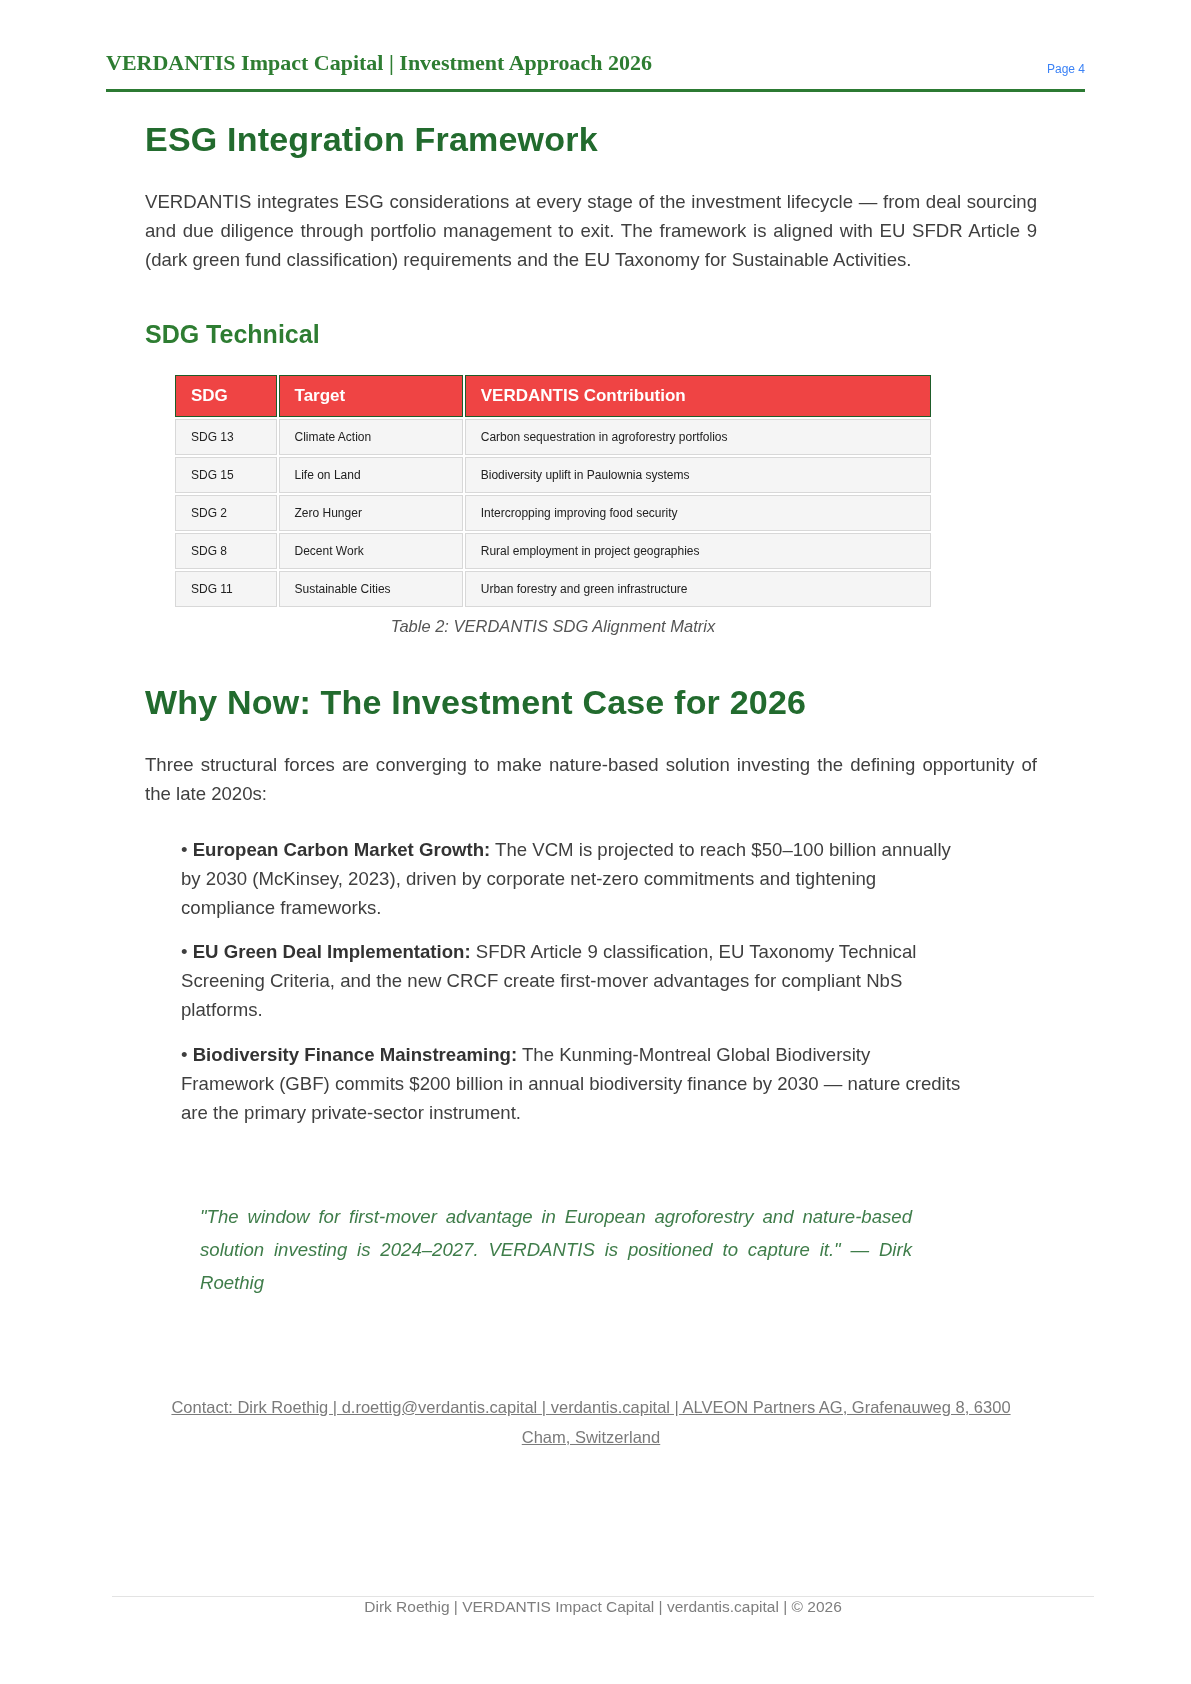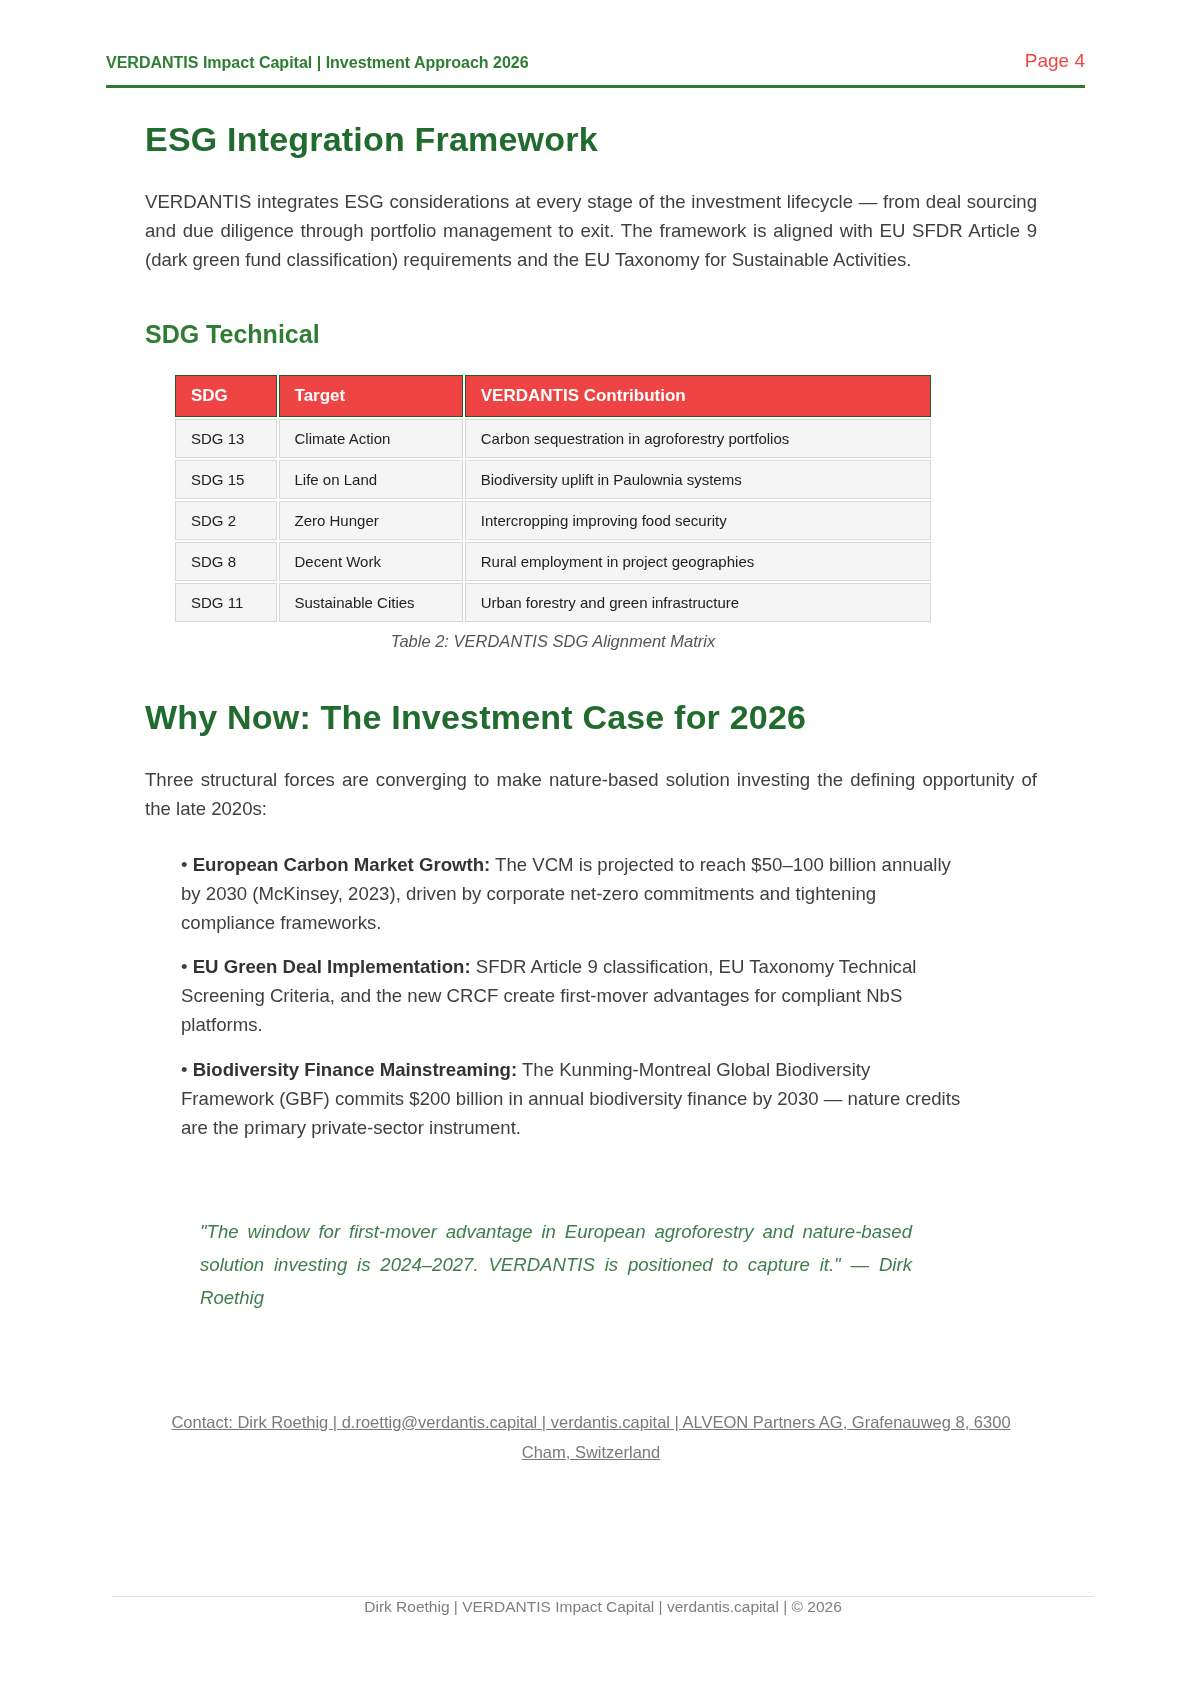--- a/index.html
+++ b/index.html
@@ -13,22 +13,22 @@
     overflow:hidden;
   }
 
   
   .header {
     position:absolute; left:106px; right:106px; top:50px;
     display:flex; justify-content:space-between; align-items:flex-end;
     border-bottom:3px solid #2c7a33;
     padding-bottom:13px;
   }
-  .header-title { font-size:16px; font-weight:bold; color:#2e7d32; }
-  .page-number  { font-size:19px; color:#ef4444; }
+  .header-title { font-size:22px; font-weight:bold; color:#2e7d32;font-family:Liberation Serif, serif; }
+  .page-number  { font-size:12px; color:#3b82f6; }
 
   
   .main { position:absolute; left:145px; top:83px; width:892px; }
 
   h1 {
     font-size:34px; font-weight:bold; color:#226b2e;
     line-height:1.2; letter-spacing:0.2px;
   }
   .h1-esg { margin-top:36px; }
   .h1-why { margin-top:46px; }
@@ -52,21 +52,21 @@
   table.sdg-table col.c2 { width:24.5%; }
   table.sdg-table col.c3 { width:62%; }
   table.sdg-table th {
     background:#ef4444; color:#ffffff;
     font-size:17px; font-weight:bold; text-align:left;
     padding:10px 15px;
     border:1px solid #1e5c29;
   }
   table.sdg-table td {
     background:#f5f5f5; color:#222222;
-    font-size:15px;
+    font-size:12px;
     padding:10px 15px;
     border:1px solid #d8d8d8;
   }
   .table-caption {
     margin:8px 0 0 28px; width:760px;
     text-align:center; font-style:italic;
     font-size:16.5px; color:#555555;
   }
 
   

